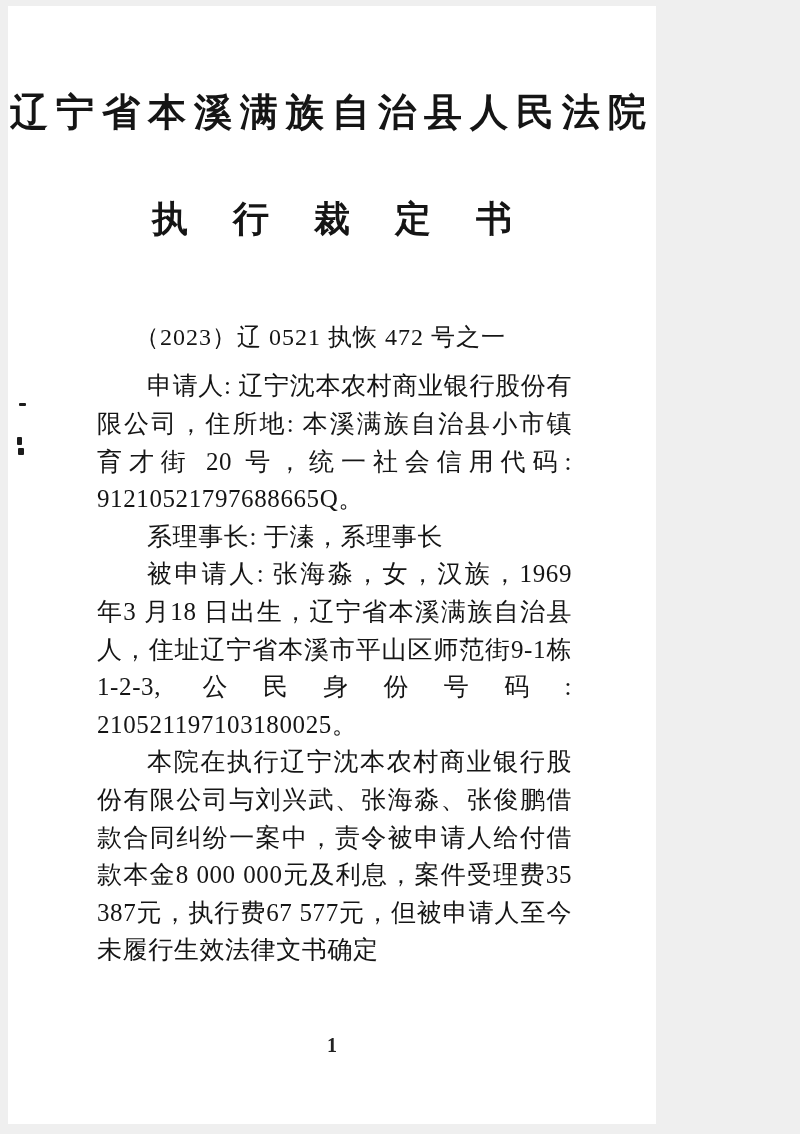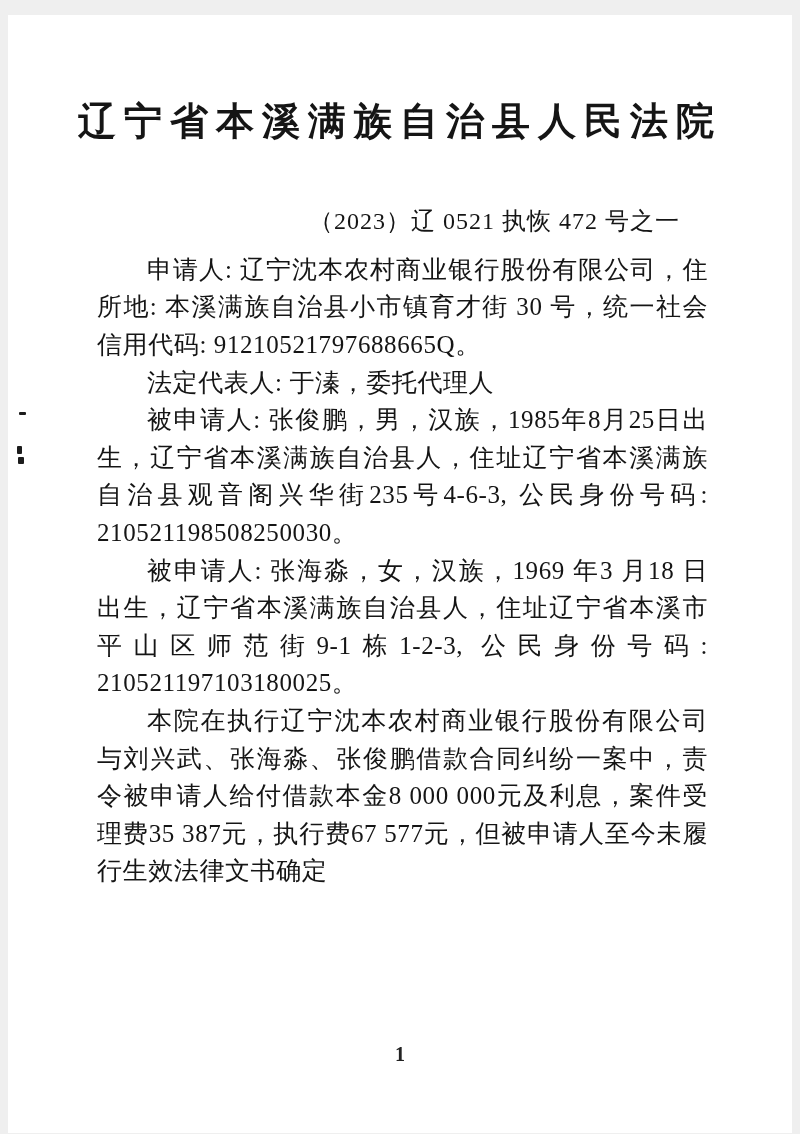--- a/index.html
+++ b/index.html
@@ -9,22 +9,22 @@
     font-family: "Liberation Serif", "DejaVu Serif", serif;
     overflow: hidden;
   }
   .scan-bg {
     position: relative;
     width: 800px; height: 1134px;
     background: #efefef;
   }
   .page {
     position: absolute;
-    left: 8px; top: 15px;
-    width: 784px; height: 1118px;
+    left: 8px; top: 6px;
+    width: 648px; height: 1118px;
     background: #ffffff;
     color: #151515;
   }
   .court-name {
     margin-top: 86px;
     text-align: center;
     font-size: 38px;
     font-weight: 700;
     letter-spacing: 8px;
     line-height: 1.1;
@@ -37,22 +37,22 @@
     font-weight: 700;
     letter-spacing: 18px;
     line-height: 1.1;
     white-space: nowrap;
     text-indent: 18px; 
   }
   .content {
     padding: 0 84px 0 89px;
   }
   .case-number {
-    margin-top: 64px;
-    text-align: right;
+    margin-top: 84px;
+    text-align: center;
     padding-right: 28px;
     font-size: 24px;
     letter-spacing: 1px;
     line-height: 28px;
   }
   .body-text {
     margin-top: 16px;
   }
   .body-text p {
     font-size: 25px;
@@ -86,28 +86,28 @@
 
 <div class="scan-bg">
   <div class="page">
 
     <div class="ink-mark m1"></div>
     <div class="ink-mark m2"></div>
     <div class="ink-mark m3"></div>
 
     <h1 class="court-name">辽宁省本溪满族自治县人民法院</h1>
 
+    <h2 class="doc-title">执 行 裁 定 书</h2>
 
     <div class="content">
       <div class="case-number">（2023）辽 0521 执恢 472 号之一</div>
 
       <div class="body-text">
-        <p>申请人: 辽宁沈本农村商业银行股份有限公司，住所地: 本溪满族自治县小市镇育才街 30 号，统一社会信用代码: 91210521797688665Q。</p>
-        <p>法定代表人: 于溱，委托代理人</p>
-        <p>被申请人: 张俊鹏，男，汉族，1985年8月25日出生，辽宁省本溪满族自治县人，住址辽宁省本溪满族自治县观音阁兴华街235号4-6-3, 公民身份号码: 210521198508250030。</p>
+        <p>申请人: 辽宁沈本农村商业银行股份有限公司，住所地: 本溪满族自治县小市镇育才街 20 号，统一社会信用代码: 91210521797688665Q。</p>
+        <p>系理事长: 于溱，系理事长</p>
         <p>被申请人: 张海淼，女，汉族，1969 年3 月18 日出生，辽宁省本溪满族自治县人，住址辽宁省本溪市平山区师范街9-1栋1-2-3, 公民身份号码: 210521197103180025。</p>
         <p>本院在执行辽宁沈本农村商业银行股份有限公司与刘兴武、张海淼、张俊鹏借款合同纠纷一案中，责令被申请人给付借款本金8 000 000元及利息，案件受理费35 387元，执行费67 577元，但被申请人至今未履行生效法律文书确定</p>
       </div>
     </div>
 
     <div class="page-number">1</div>
   </div>
 </div>
 
 </body></html>

